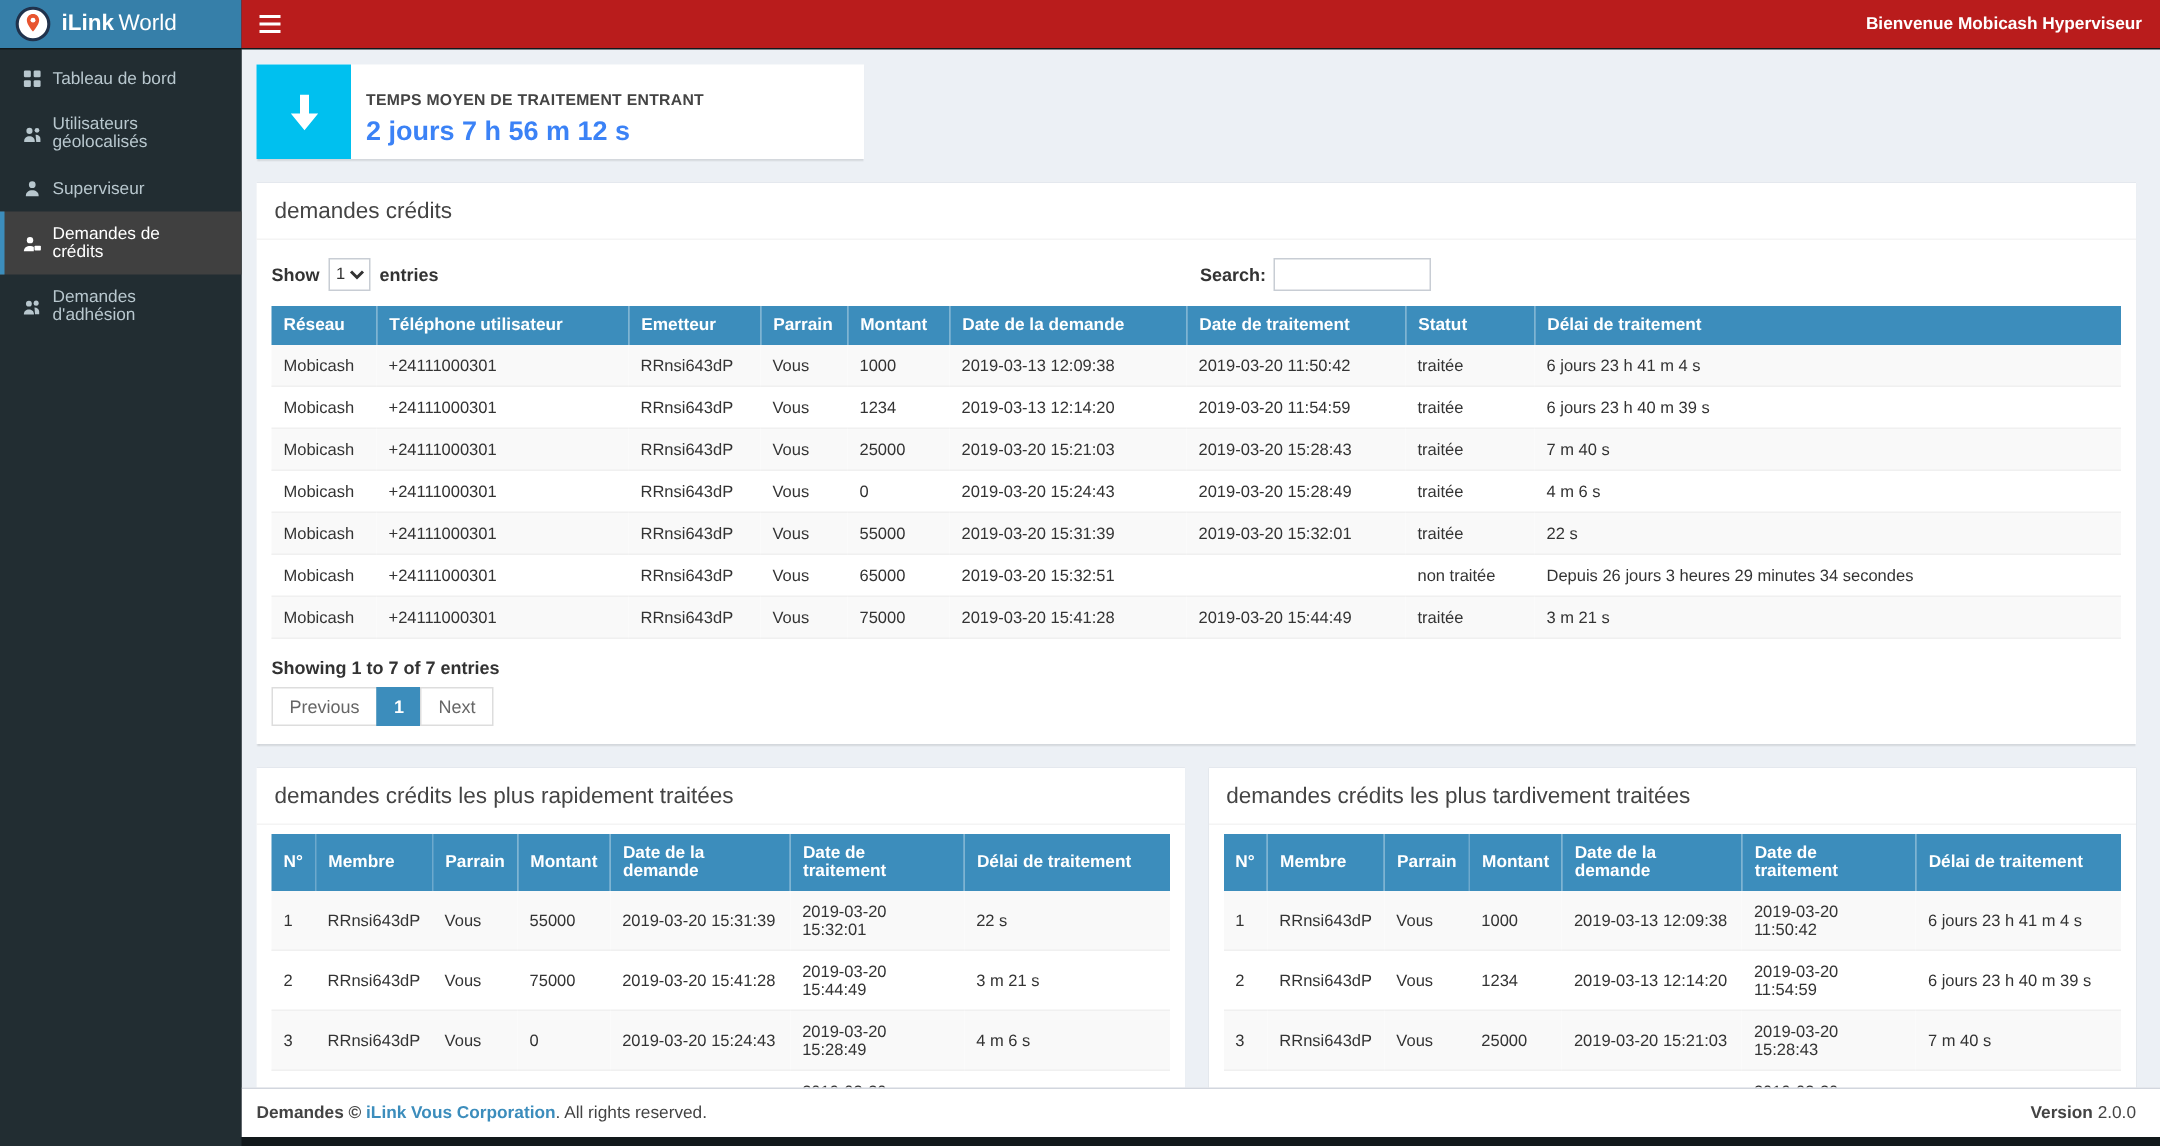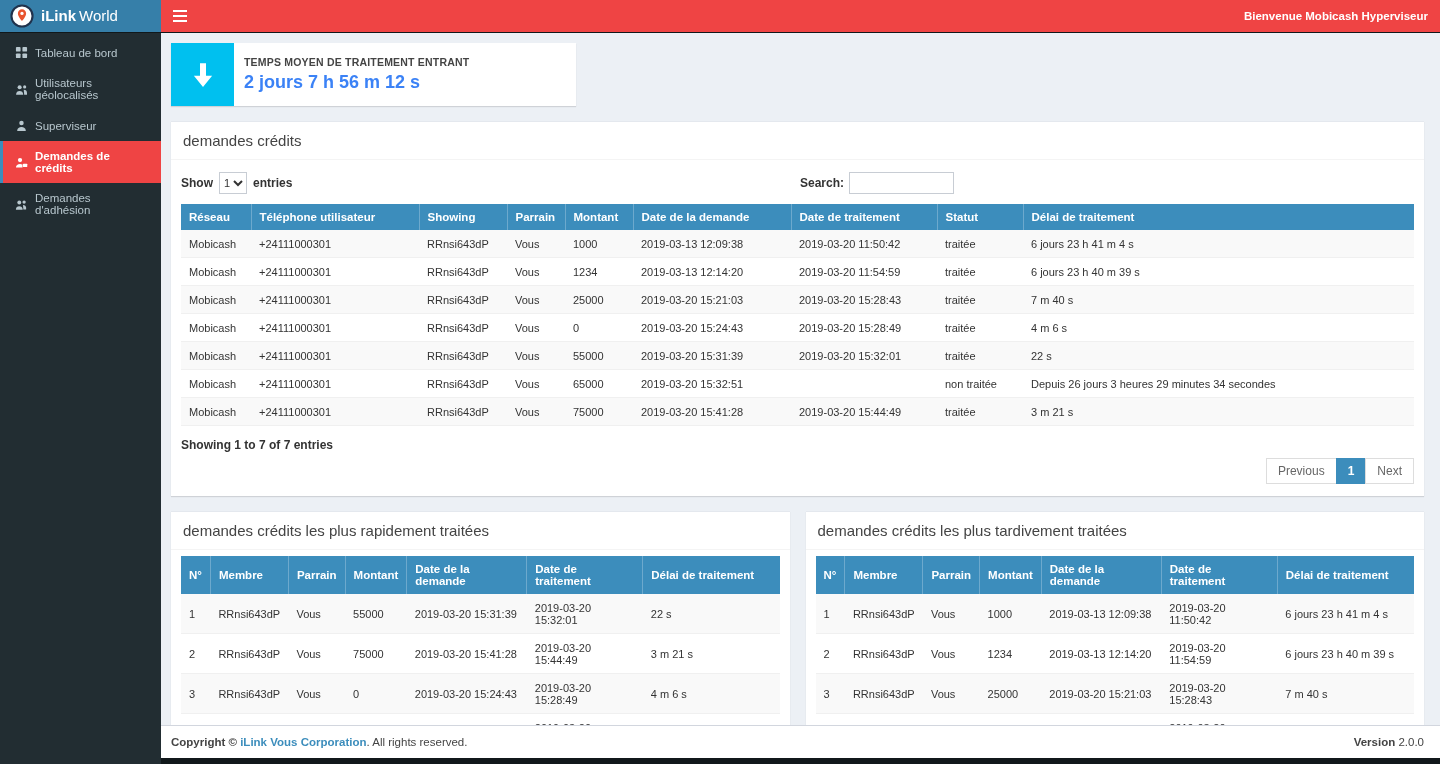--- a/index.html
+++ b/index.html
@@ -6,40 +6,40 @@
   html,body { width:100%; height:100%; }
   body { font-family: "Liberation Sans", sans-serif; background:#11181b; }
 
   .page { position:relative; width:1440px; height:764px; background:#11181b; overflow:hidden; }
 
   
   .main-header { position:absolute; top:0; left:0; right:0; height:32px; display:flex; z-index:5; }
   .logo { width:161px; background:#367fa9; color:#fff; display:flex; align-items:center; gap:7px; padding:0 10px; }
   .logo .brand-bold { font-weight:bold; font-size:15px; }
   .logo .brand-reg { font-weight:normal; font-size:15px; margin-left:3px; }
-  .navbar { flex:1; background:#ef4444; display:flex; align-items:center;text-align:center; }
+  .navbar { flex:1; background:#b91c1c; display:flex; align-items:center;text-align:center; }
   .hamburger { width:38px; height:33px; display:flex; flex-direction:column; justify-content:center; align-items:center; gap:3px; cursor:pointer; }
   .hamburger span { display:block; width:14px; height:2px; background:#fff; }
   .welcome { margin-left:auto; color:#fff; font-weight:bold; font-size:11.5px; padding:0 12px; }
 
   
   .sidebar { position:absolute; top:33px; left:0; bottom:0; width:161px; background:#222d32; z-index:4; }
   .sidebar-menu { list-style:none; padding-top:4px; }
   .sidebar-menu a { display:flex; align-items:center; gap:7px; padding:9px 22px 9px 12px; color:#b8c7ce; font-size:11.5px; text-decoration:none; border-left:3px solid transparent; }
-  .sidebar-menu a.active { color:#fff; background:#ef4444; border-left-color:#3c8dbc;font-weight:bold; }
+  .sidebar-menu a.active { color:#fff; background:#404040; border-left-color:#3c8dbc; }
   .sidebar-menu .icn { width:13px; height:13px; flex:0 0 13px; display:inline-flex; }
 
   
   .main-area { position:absolute; top:33px; left:161px; right:0; bottom:6px; background:#ecf0f5; overflow:hidden; }
   .content { padding:10px 16px 0 10px; }
 
   
   .info-box { width:405px; height:63px; background:#fff; display:flex; box-shadow:0 1px 1px rgba(0,0,0,0.12); }
   .info-box-icon { width:63px; height:63px; background:#00c0ef; display:flex; align-items:center; justify-content:center; }
-  .info-box-content { padding:8px 10px; display:flex; flex-direction:column; justify-content:center; }
+  .info-box-content { padding:8px 10px; display:flex; flex-direction:column; justify-content:flex-end; }
   .info-box-title { font-size:10.5px; font-weight:bold; color:#444; letter-spacing:.2px; }
   .info-box-value { font-size:18px; font-weight:bold; color:#3b82f6; margin-top:4px; }
 
   
   .panel { background:#fff; margin-top:15px; box-shadow:0 1px 1px rgba(0,0,0,0.12); border-top:1px solid #e4e8ee; }
   .panel-header { padding:10px 12px; border-bottom:1px solid #f4f4f4; }
   .panel-title { font-size:15px; color:#444; font-weight:normal; }
   .panel-body { padding:6px 10px 10px 10px; }
 
   
@@ -70,21 +70,21 @@
   .small-table thead th { font-size:11px; cursor:default; }
   .small-table thead th:nth-child(1){width:26px}
   .small-table thead th:nth-child(2){width:78px}
   .small-table thead th:nth-child(3){width:44px}
   .small-table thead th:nth-child(4){width:58px}
   .small-table thead th:nth-child(5){width:120px}
   .small-table thead th:nth-child(6){width:116px}
 
   .dt-info { font-size:12px; font-weight:bold; color:#333; margin:12px 0 4px 0; }
 
-  .pagination-wrap { text-align:right; margin:6px 0 2px 0;text-decoration:underline; }
+  .pagination-wrap { text-align:left; margin:6px 0 2px 0;text-decoration:underline; }
   .pagination { display:inline-flex; }
   .pagination a { font-size:12px; color:#666; background:#fff; border:1px solid #ddd; padding:5px 11px; text-decoration:none; margin-left:-1px; }
   .pagination a.current { background:#3c8dbc; border-color:#3c8dbc; color:#fff; font-weight:bold; }
   .pagination a:first-child { margin-left:0; }
 
   
   .panel-row { display:flex; gap:16px; margin-top:15px; }
   .panel-row .panel { flex:1; margin-top:0; }
 
   
@@ -223,21 +223,21 @@
               <label>Search:</label>
               <input type="text" style="">
             </div>
           </div>
 
           <table class="data-table main-table">
             <thead>
               <tr>
                   <th>Réseau</th>
                   <th>Téléphone utilisateur</th>
-                  <th>Showing</th>
+                  <th>Emetteur</th>
                   <th>Parrain</th>
                   <th>Montant</th>
                   <th>Date de la demande</th>
                   <th>Date de traitement</th>
                   <th>Statut</th>
                   <th>Délai de traitement</th>
                 </tr>
             </thead>
             <tbody>
                 <tr>
@@ -467,21 +467,21 @@
                 </tbody>
             </table>
           </div>
         </div>
       </div>
 
     </div>
 
     <footer class="main-footer">
       <div class="left">
-        <b>Copyright ©</b>
+        <b>Demandes ©</b>
         <a href="#" class="company">iLink Vous Corporation</a><span>. All rights reserved.</span>
       </div>
       <div class="right">
         <b>Version</b> <span>2.0.0</span>
       </div>
     </footer>
   </div>
 
 </div>
 

